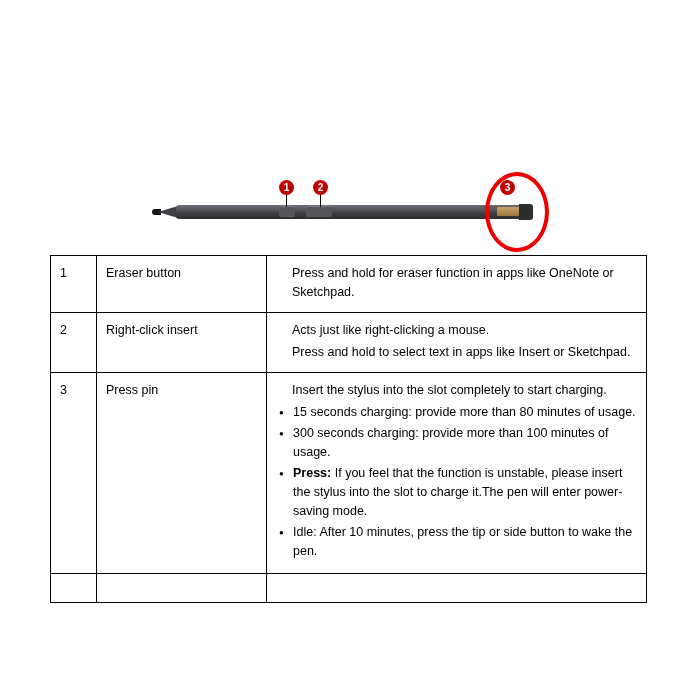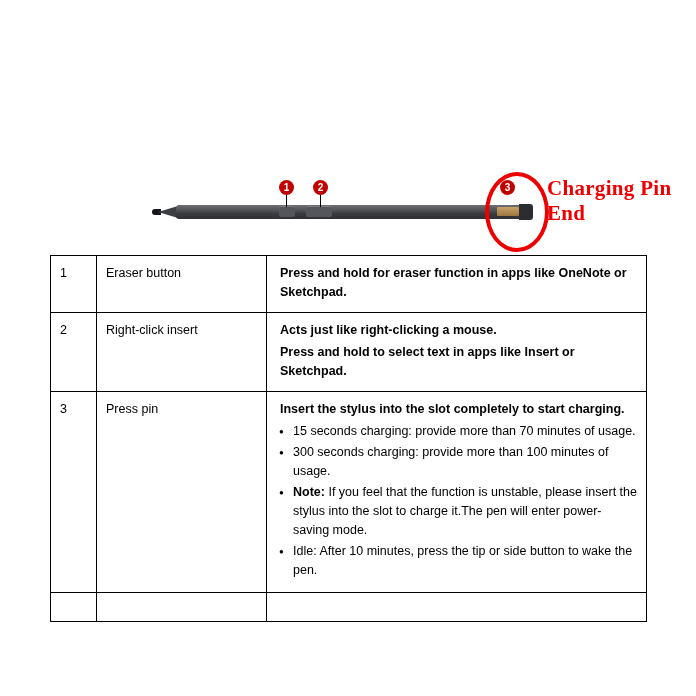--- a/index.html
+++ b/index.html
@@ -156,22 +156,21 @@
     vertical-align: top;
     padding: 8px 9px 10px 9px;
     font-size: 12.5px;
     line-height: 19px;
   }
   .col-num { width: 46px; }
   .col-name { width: 170px; }
   .col-desc { width: 380px; }
 
   .desc-line {
-    margin: 0 0 0 4px;
-    font-weight: bold;
+    margin: 0 0 0 16px;
   }
   .desc-line + .desc-line {
     margin-top: 3px;
   }
   ul.desc-list {
     margin: 3px 0 0 0;
     padding-left: 17px;
     list-style: none;
   }
   ul.desc-list li {
@@ -208,21 +207,20 @@
   <div class="pen-end-cap"></div>
 
   <div class="leader" id="leader-1"></div>
   <div class="leader" id="leader-2"></div>
 
   <div class="bullet" id="bullet-1">1</div>
   <div class="bullet" id="bullet-2">2</div>
   <div class="bullet" id="bullet-3">3</div>
 
   <div class="ellipse-highlight"></div>
-  <div id="charging-label">Charging Pin End</div>
 </div>
 
 <table id="spec-table">
   <colgroup>
     <col class="col-num">
     <col class="col-name">
     <col class="col-desc">
   </colgroup>
   <tbody>
     <tr>
@@ -239,23 +237,23 @@
         <div class="desc-line">Acts just like right-clicking a mouse.</div>
         <div class="desc-line">Press and hold to select text in apps like Insert or Sketchpad.</div>
       </td>
     </tr>
     <tr>
       <td>3</td>
       <td>Press pin</td>
       <td>
         <div class="desc-line">Insert the stylus into the slot completely to start charging.</div>
         <ul class="desc-list">
-          <li><span>15 seconds charging: provide more than 70 minutes of usage.</span></li>
+          <li><span>15 seconds charging: provide more than 80 minutes of usage.</span></li>
           <li><span>300 seconds charging: provide more than 100 minutes of usage.</span></li>
-          <li><span class="bold-note">Note:</span><span> If you feel that the function is unstable, please insert the stylus into the slot to charge it.The pen will enter power-saving mode.</span></li>
+          <li><span class="bold-note">Press:</span><span> If you feel that the function is unstable, please insert the stylus into the slot to charge it.The pen will enter power-saving mode.</span></li>
           <li><span>Idle: After 10 minutes, press the tip or side button to wake the pen.</span></li>
         </ul>
       </td>
     </tr>
     <tr class="tail-row">
       <td></td>
       <td></td>
       <td></td>
     </tr>
   </tbody>

